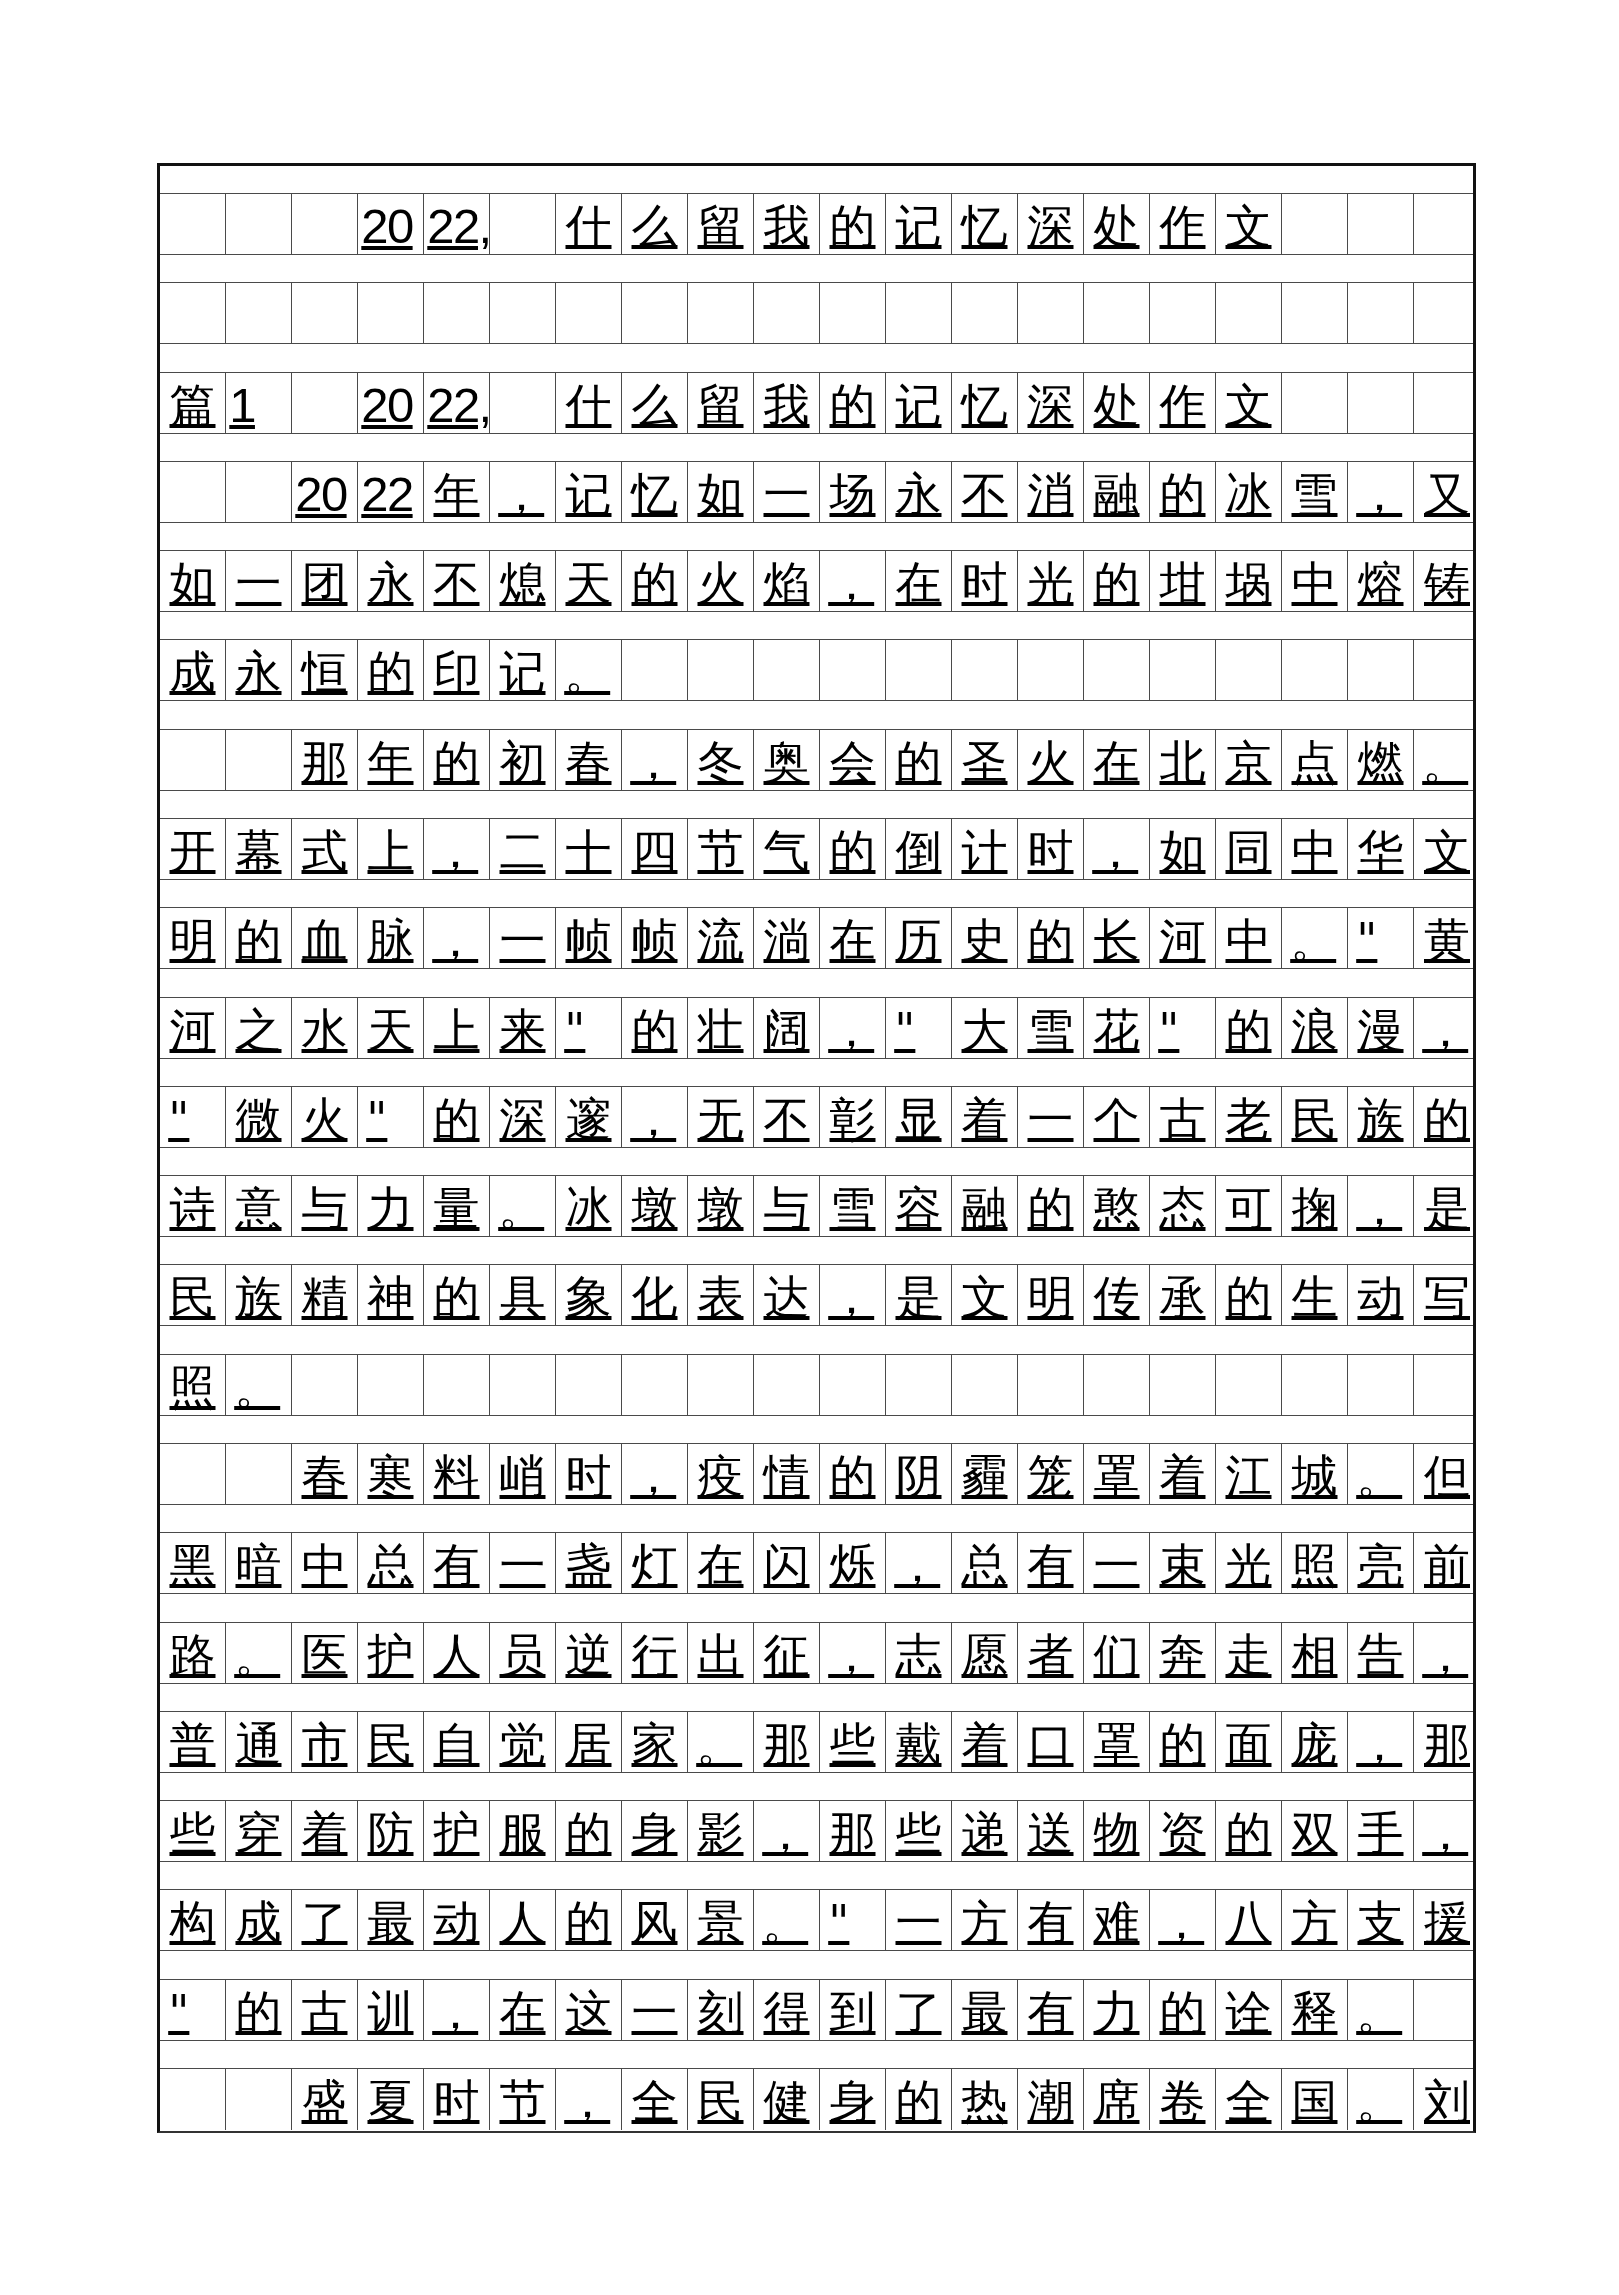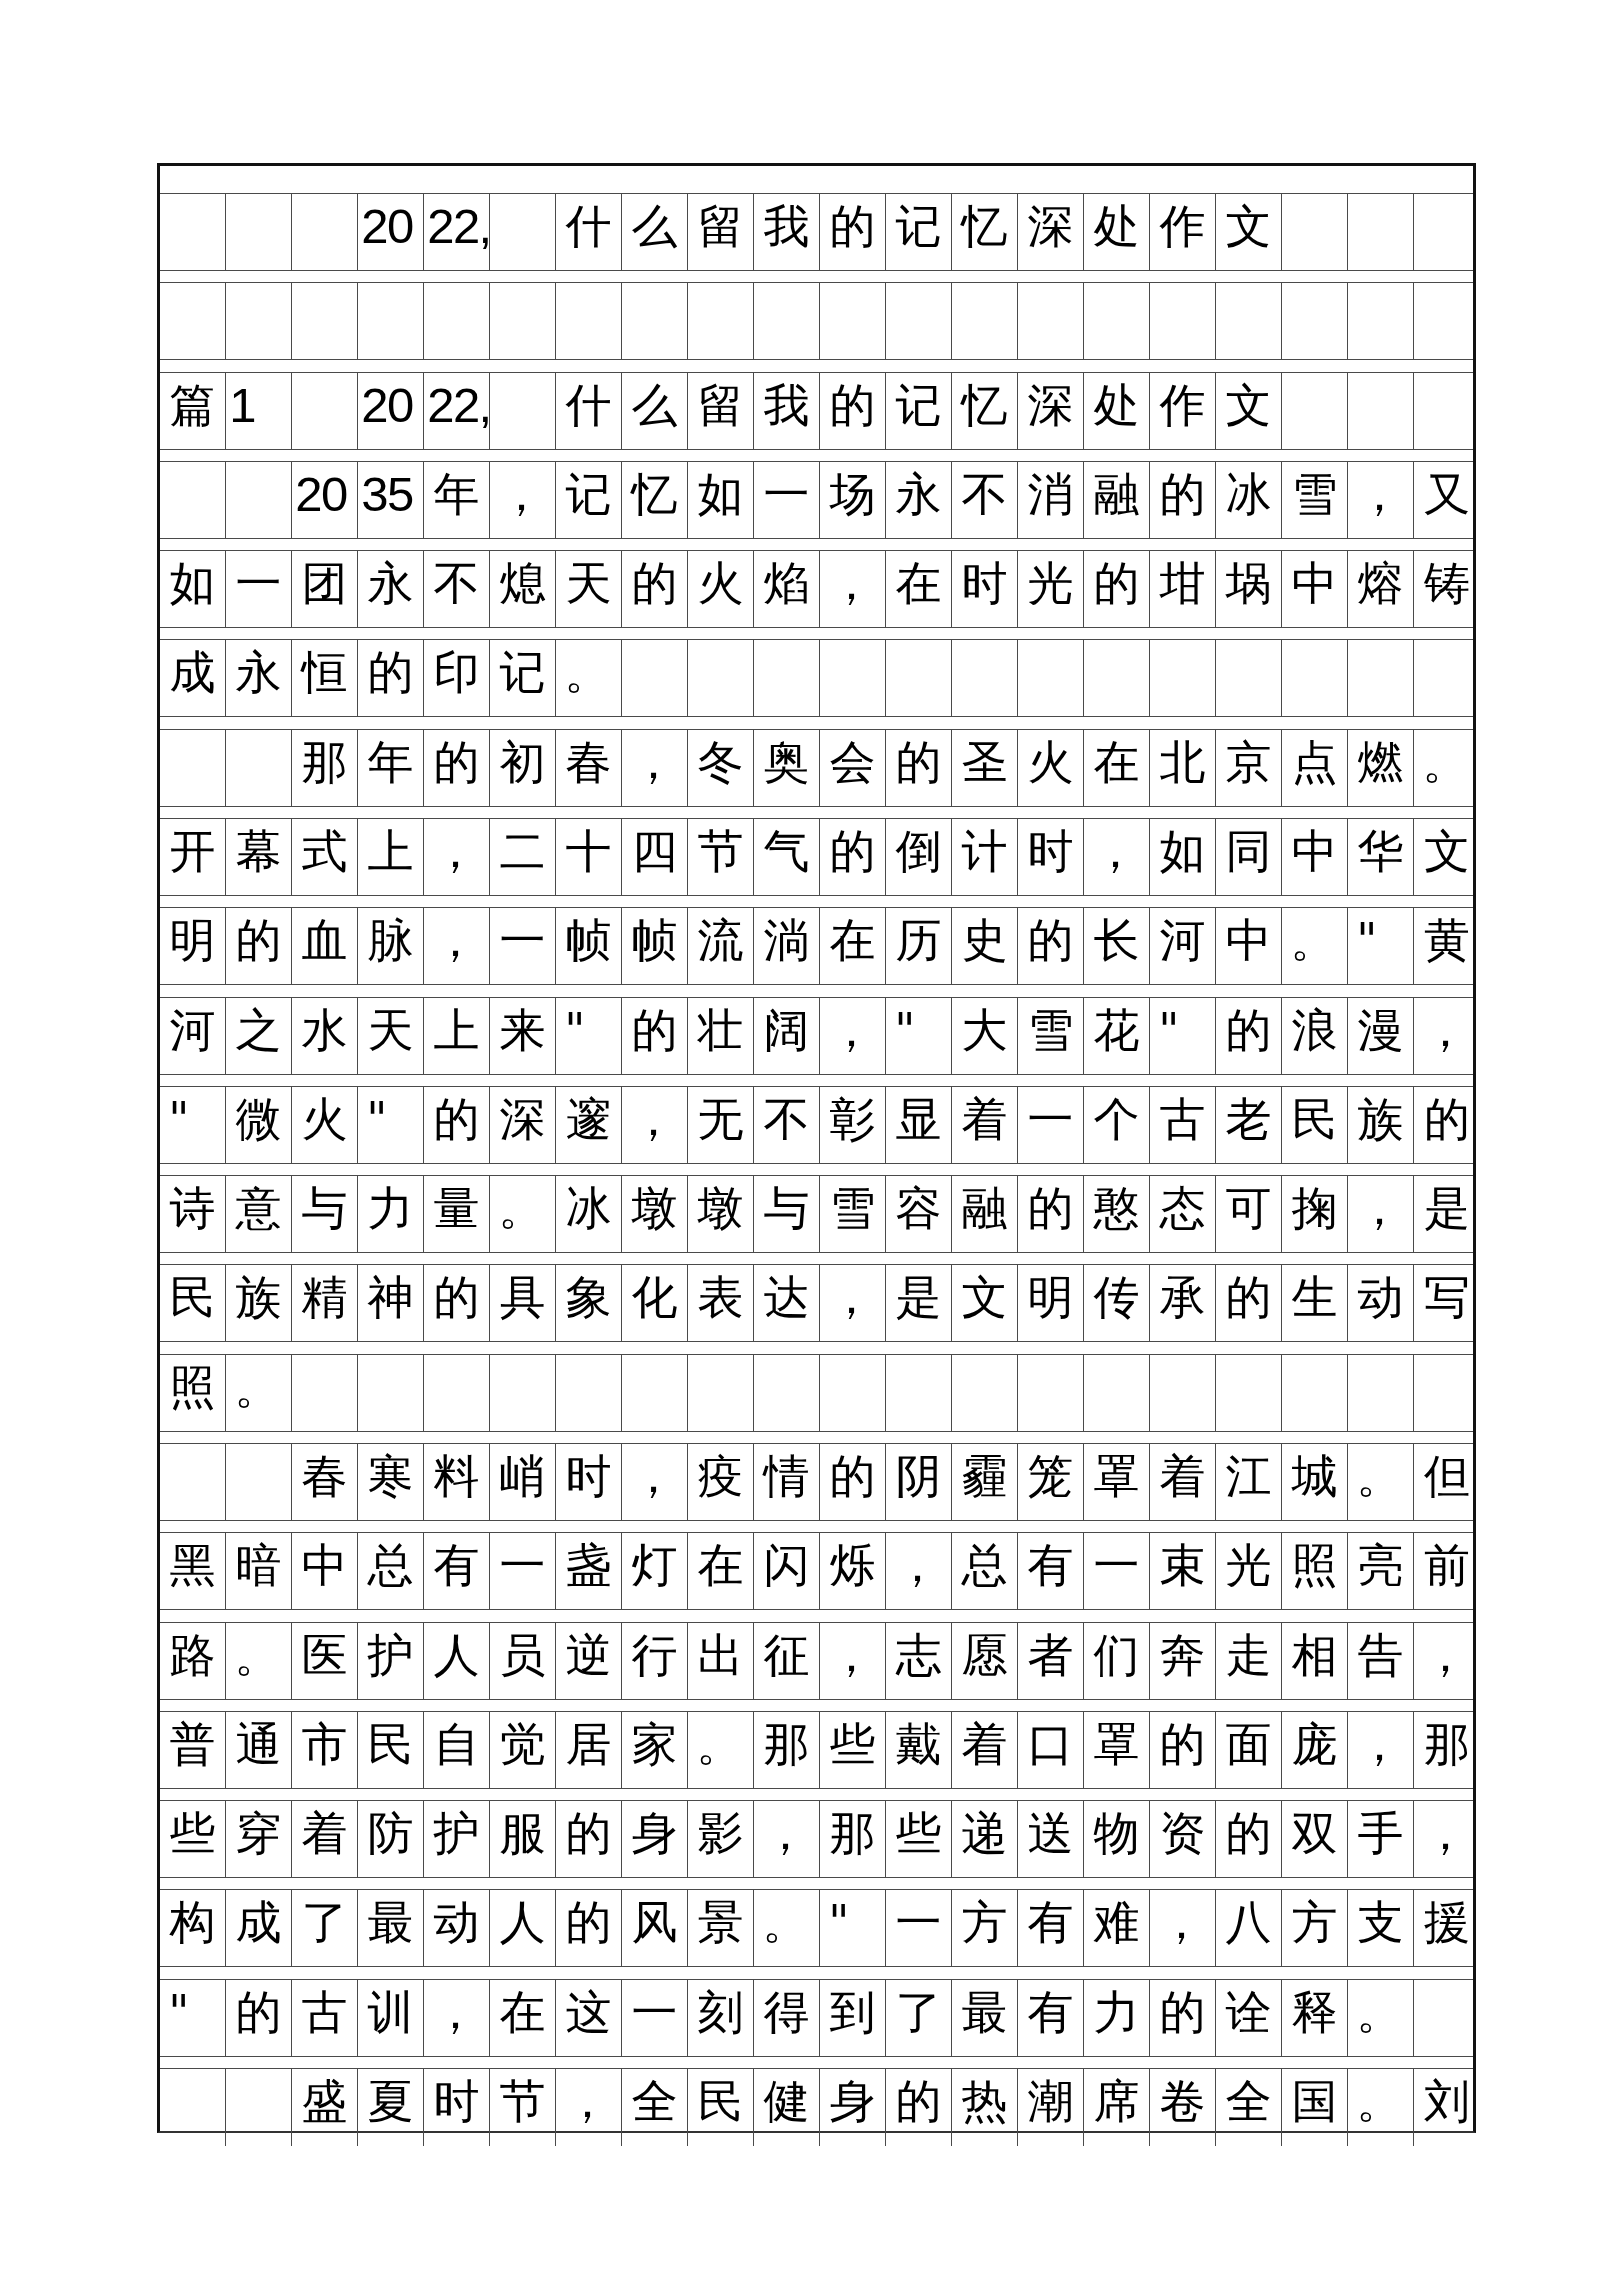--- a/index.html
+++ b/index.html
@@ -10,25 +10,26 @@
     width: 1319px; height: 1970px;
     box-sizing: border-box;
     border-top: 3.3px solid #111;
     border-left: 3.3px solid #111;
     border-right: 3.3px solid #111;
     border-bottom: 2.5px solid #333;
   }
   .row {
     position: absolute;
     left: 0; width: 100%;
-    height: 78px;
+    height: 62px;
     border-top: 1.6px solid #4a4a4a;
     border-bottom: 1.6px solid #4a4a4a;
     box-sizing: border-box;
     display: flex;
+    text-decoration: underline;
   }
   .row.last { border-bottom: none; }
   .cell {
     flex: 0 0 auto;
     width: 66px;
     height: 100%;
     box-sizing: border-box;
     border-right: 1.6px solid #4a4a4a;
     position: relative;
     overflow: visible;
@@ -119,21 +120,21 @@
       <div class="cell">作</div>
       <div class="cell">文</div>
       <div class="cell"></div>
       <div class="cell"></div>
       <div class="cell"></div>
     </div>
     <div class="row" style="top: 295px;">
       <div class="cell"></div>
       <div class="cell"></div>
       <div class="cell latin">20</div>
-      <div class="cell latin">35</div>
+      <div class="cell latin">22</div>
       <div class="cell">年</div>
       <div class="cell punct">，</div>
       <div class="cell">记</div>
       <div class="cell">忆</div>
       <div class="cell">如</div>
       <div class="cell">一</div>
       <div class="cell">场</div>
       <div class="cell">永</div>
       <div class="cell">不</div>
       <div class="cell">消</div>

